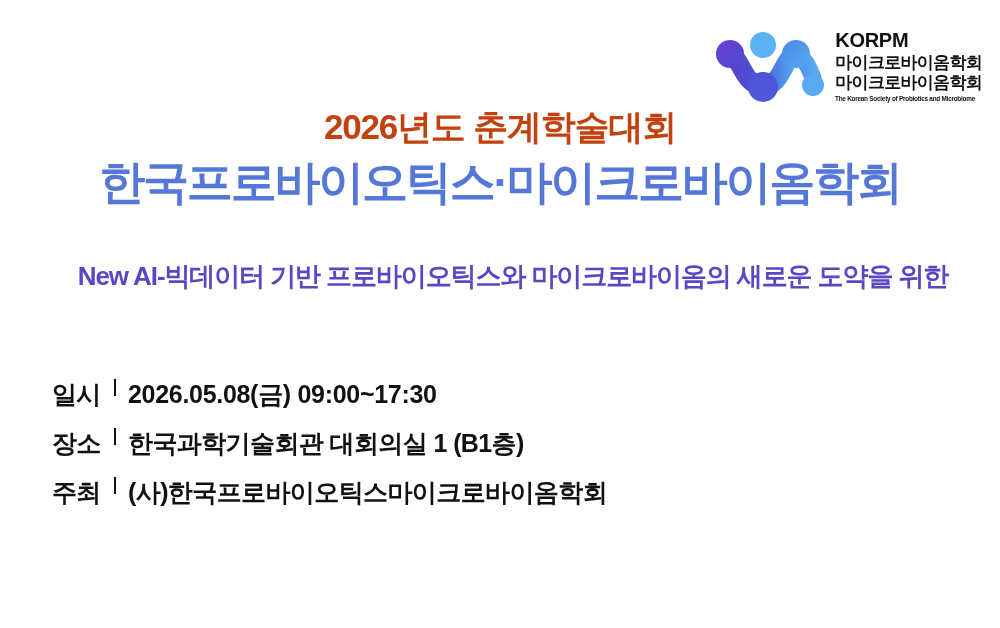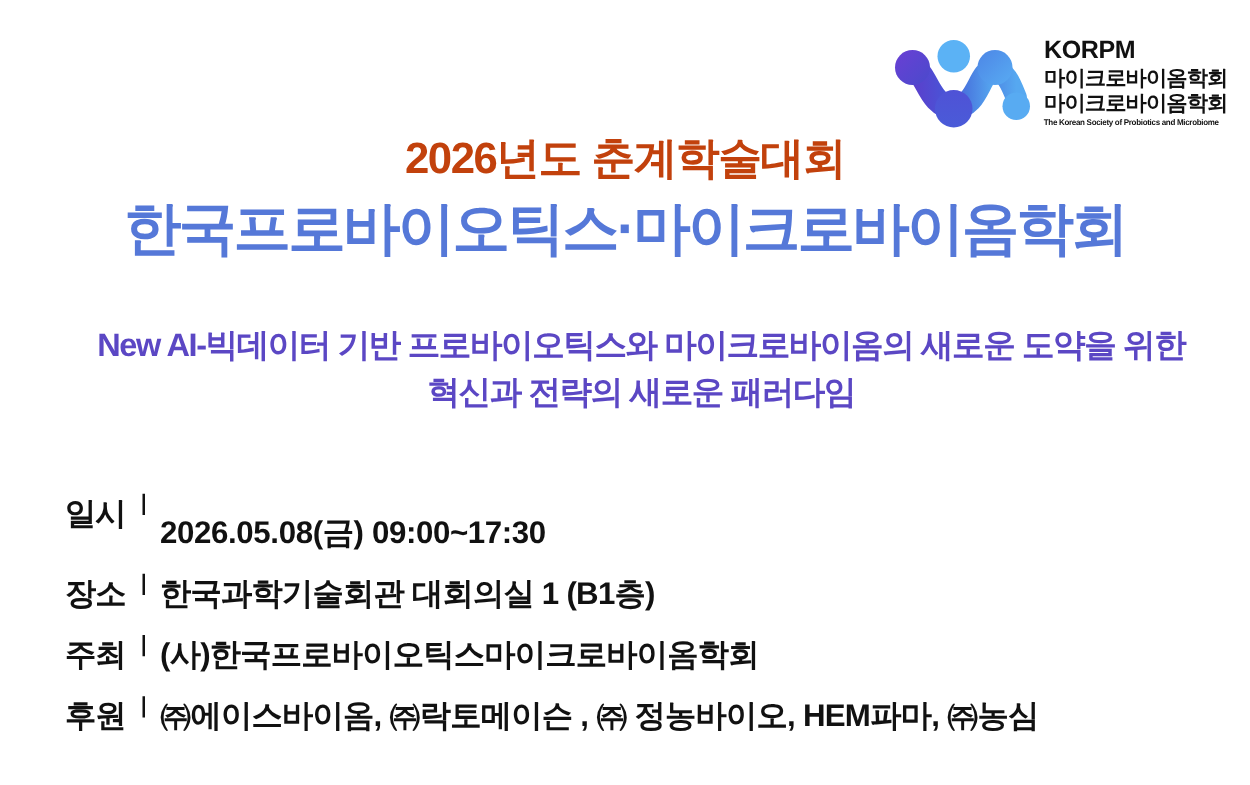--- a/index.html
+++ b/index.html
@@ -133,21 +133,20 @@
     flex: none;
   }
   .info-value {
     font-size: 25px;
     font-weight: 700;
     color: #111111;
     letter-spacing: -0.6px;
   }
   .info-value.mono-date {
     letter-spacing: -0.3px;
-    margin-top: 31px;
   }
 </style>
 </head>
 <body>
 
 <div class="logo-block">
 
   <svg class="logo-mark" viewBox="0 0 112 76">
     <defs>
       <linearGradient id="gradWave" x1="0" y1="0" x2="1" y2="0">
@@ -188,21 +187,20 @@
   </div>
 </div>
 
 <div class="title-wrap">
   <div class="title-year">2026년도 춘계학술대회</div>
   <div class="title-main">한국프로바이오틱스·마이크로바이옴학회</div>
 </div>
 
 <div class="subtitle-wrap">
   <span class="subtitle-line">New AI-빅데이터 기반 프로바이오틱스와 마이크로바이옴의 새로운 도약을 위한</span>
-  <span class="subtitle-line">혁신과 전략의 새로운 패러다임</span>
 </div>
 
 <div class="info-wrap">
 
   <div class="info-row">
     <span class="info-label">일시</span>
     <span class="info-sep"></span>
     <span class="info-value mono-date">2026.05.08(금) 09:00~17:30</span>
   </div>
 
@@ -211,19 +209,14 @@
     <span class="info-sep"></span>
     <span class="info-value">한국과학기술회관 대회의실 1 (B1층)</span>
   </div>
 
   <div class="info-row">
     <span class="info-label">주최</span>
     <span class="info-sep"></span>
     <span class="info-value">(사)한국프로바이오틱스마이크로바이옴학회</span>
   </div>
 
-  <div class="info-row">
-    <span class="info-label">후원</span>
-    <span class="info-sep"></span>
-    <span class="info-value">㈜에이스바이옴, ㈜락토메이슨 , ㈜ 정농바이오, HEM파마, ㈜농심</span>
-  </div>
 
 </div>
 
 </body></html>

